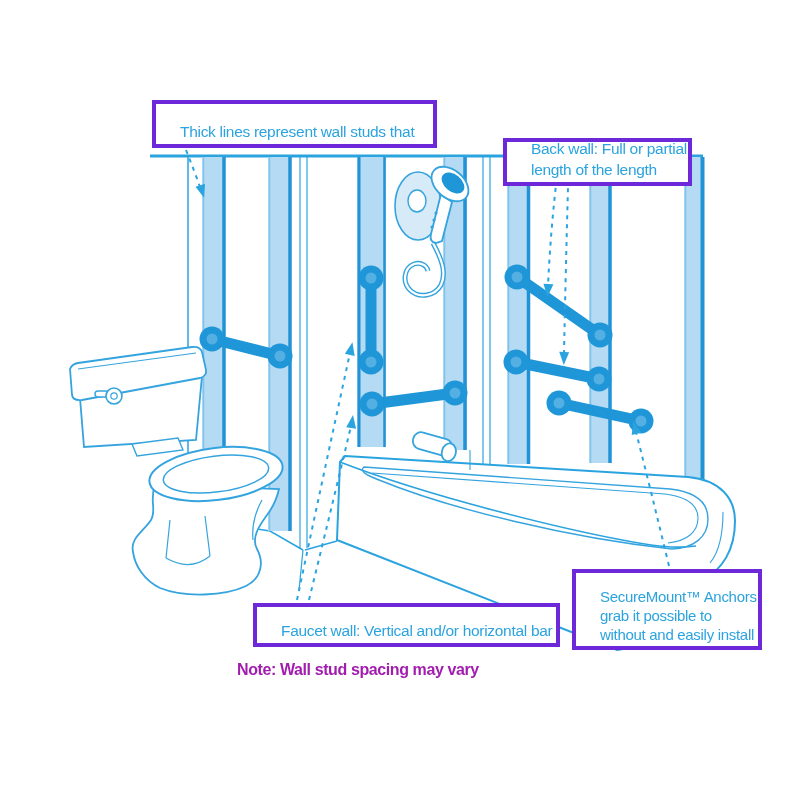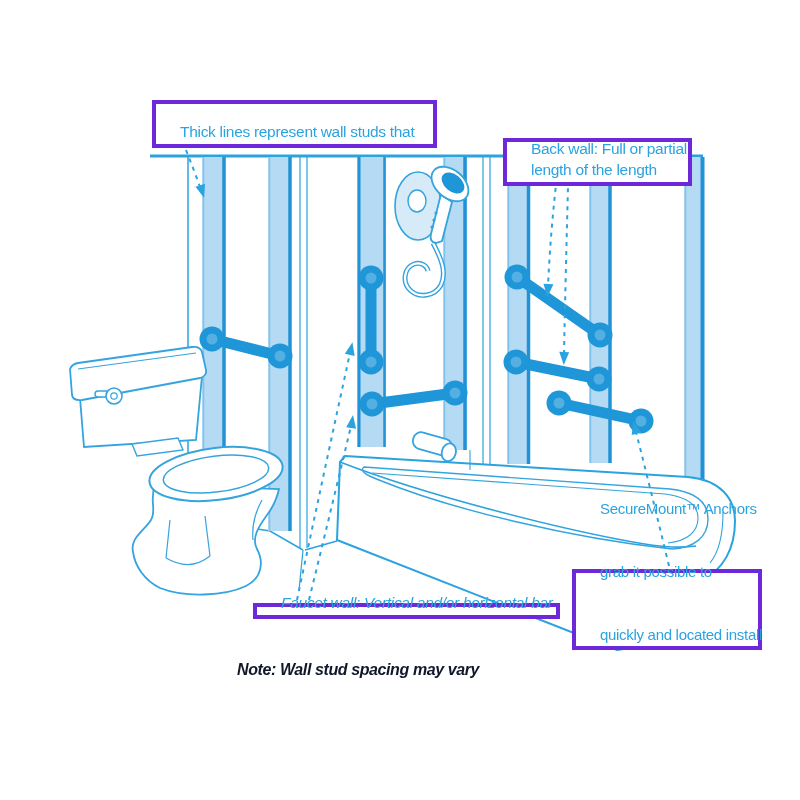--- a/index.html
+++ b/index.html
@@ -3,23 +3,23 @@
 <meta charset="utf-8">
 <style>
   html,body{margin:0;padding:0;background:#fff;}
   .stage{position:relative;width:800px;height:800px;background:#fff;overflow:hidden;
          font-family:"Liberation Sans",sans-serif;}
   .stage svg{position:absolute;left:0;top:0;}
   .callout{position:absolute;box-sizing:border-box;background:#fff;border:4px solid #6d28d9;
            color:#2BA3DF;font-size:15.5px;line-height:20.5px;letter-spacing:-0.3px;
            padding:2px 24px;display:flex;flex-direction:column;justify-content:flex-end;}
   .callout span{display:block;white-space:nowrap;}
-  .callout-sm{font-size:15px;line-height:19px;gap:44px;}
-  .note{position:absolute;color:#0f172a;font-weight:bold;font-size:16px;letter-spacing:-0.4px;
-        white-space:nowrap;font-style:italic;}
+  .callout-sm{font-size:15px;line-height:19px;}
+  .note{position:absolute;color:#a21caf;font-weight:bold;font-size:16px;letter-spacing:-0.4px;
+        white-space:nowrap;}
 </style>
 </head>
 <body>
 
 <div class="stage">
 
 <svg width="800" height="800" viewBox="0 0 800 800">
 
   <g>
     <path d="M150,156 L703,156" stroke="#2BA3DF" stroke-width="3" fill="none"></path>
@@ -205,25 +205,25 @@
 
   <div class="callout" style="left:152px;top:100px;width:285px;height:48px;">
     <span>Thick lines represent wall studs that</span>
   </div>
 
   <div class="callout" style="left:503px;top:102px;width:189px;height:48px;margin-top:36px;">
     <span>Back wall: Full or partial</span>
     <span>length of the length</span>
   </div>
 
-  <div class="callout" style="left:253px;top:603px;width:307px;height:16px;font-style:italic;">
+  <div class="callout" style="left:253px;top:603px;width:307px;height:44px;">
     <span>Faucet wall: Vertical and/or horizontal bar</span>
   </div>
 
   <div class="callout callout-sm" style="left:572px;top:569px;width:190px;height:81px;">
     <span>SecureMount™ Anchors</span>
     <span>grab it possible to</span>
-    <span>quickly and located install</span>
+    <span>without and easily install</span>
   </div>
 
   <div class="note" style="left:237px;top:661px;">Note: Wall stud spacing may vary</div>
 
 </div>
 
 </body></html>

